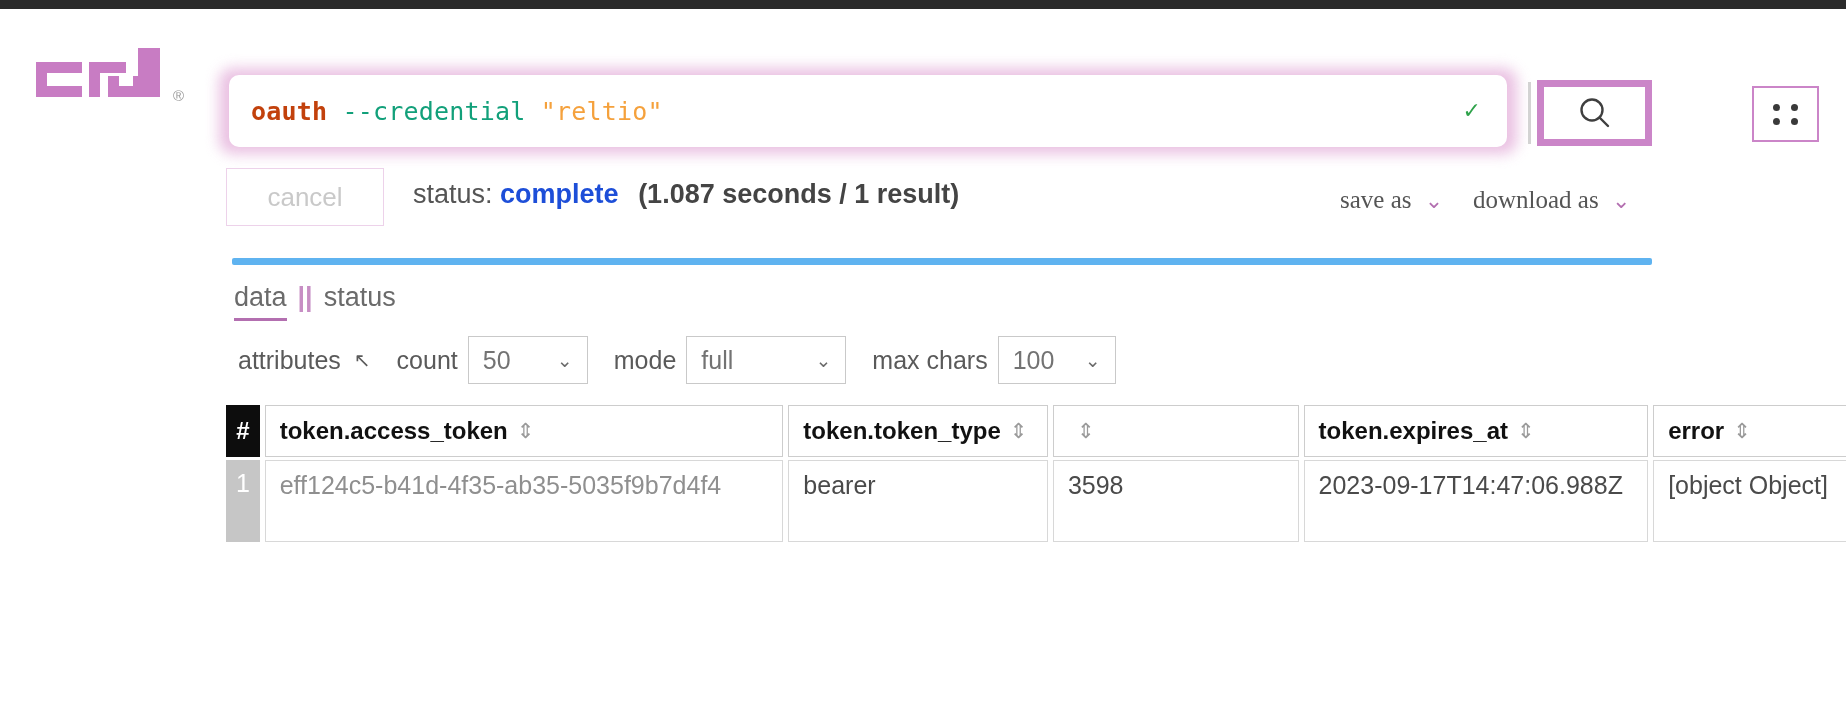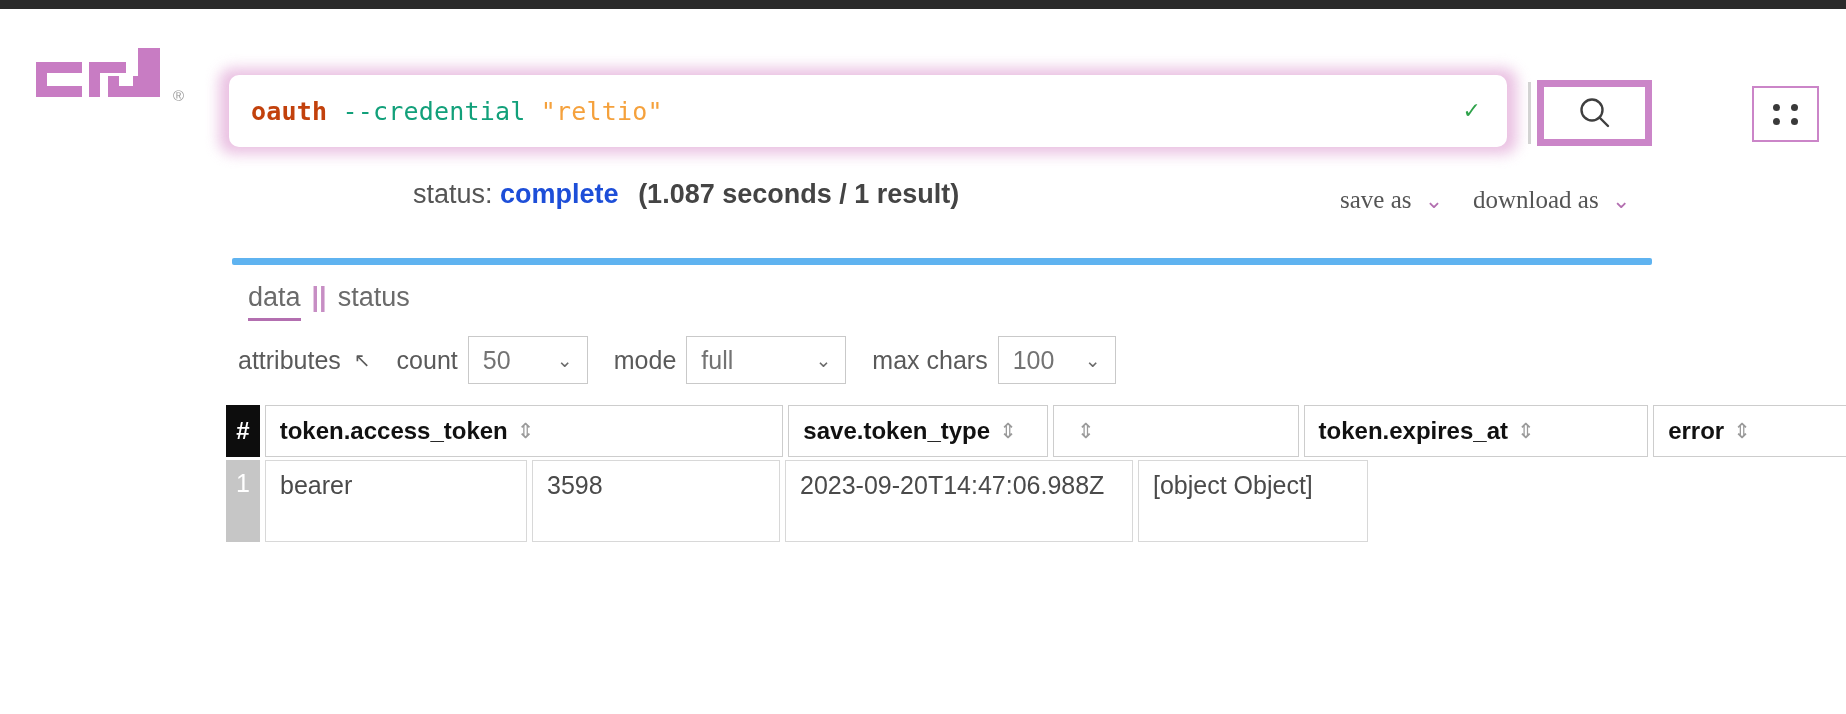--- a/index.html
+++ b/index.html
@@ -164,21 +164,21 @@
     position: absolute;
     left: 232px; top: 258px;
     width: 1420px; height: 7px;
     background: #5fb3f0;
     border-radius: 2px;
   }
 
   
   .tabs {
     position: absolute;
-    left: 248px; top: 282px;
+    left: 234px; top: 282px;
     display: flex; align-items: baseline;
     font-size: 27px;
   }
   .tab {
     color: #6b6b6b;
     cursor: pointer;
     padding-bottom: 5px;
   }
   .tab.active {
     border-bottom: 3px solid #b36fb0;
@@ -328,20 +328,21 @@
 
     <div class="grid-btn">
       <span class="grid-dot"></span>
       <span class="grid-dot"></span>
       <span class="grid-dot"></span>
       <span class="grid-dot"></span>
     </div>
   </div>
 
   <div class="statusrow">
+    <div class="cancel-btn">cancel</div>
 
     <div class="status-text">
       <span>status:</span>
       <span class="s-val">complete</span>
       <span class="s-meta">(1.087 seconds / 1 result)</span>
     </div>
 
     <div class="saveas">
       <span>save as</span>
       <span class="chev">⌄</span>
@@ -386,39 +387,44 @@
 
   <div class="table">
 
     <div class="thead">
       <div class="th idx">#</div>
       <div class="th" style="width:524px">
         <span>token.access_token</span>
         <span class="sorticon">⇕</span>
       </div>
       <div class="th" style="width:262px">
-        <span>save.token_type</span>
+        <span>token.token_type</span>
         <span class="sorticon">⇕</span>
       </div>
       <div class="th" style="width:248px">
         <span class="sorticon">⇕</span>
       </div>
       <div class="th" style="width:348px">
         <span>token.expires_at</span>
         <span class="sorticon">⇕</span>
       </div>
       <div class="th" style="width:230px">
         <span>error</span>
         <span class="sorticon">⇕</span>
       </div>
     </div>
 
     <div class="tbody">
       <div class="td idx">1</div>
+      <div class="td" style="width:524px">
+        <span class="redacted">eff124c5-b41d-4f35-ab35-5035f9b7d4f4</span>
+        
+        
+      </div>
       <div class="td" style="width:262px">bearer</div>
       <div class="td" style="width:248px">3598</div>
-      <div class="td" style="width:348px">2023-09-20T14:47:06.988Z</div>
+      <div class="td" style="width:348px">2023-09-17T14:47:06.988Z</div>
       <div class="td" style="width:230px">[object Object]</div>
     </div>
 
   </div>
 
 </div>
 
 </body></html>

